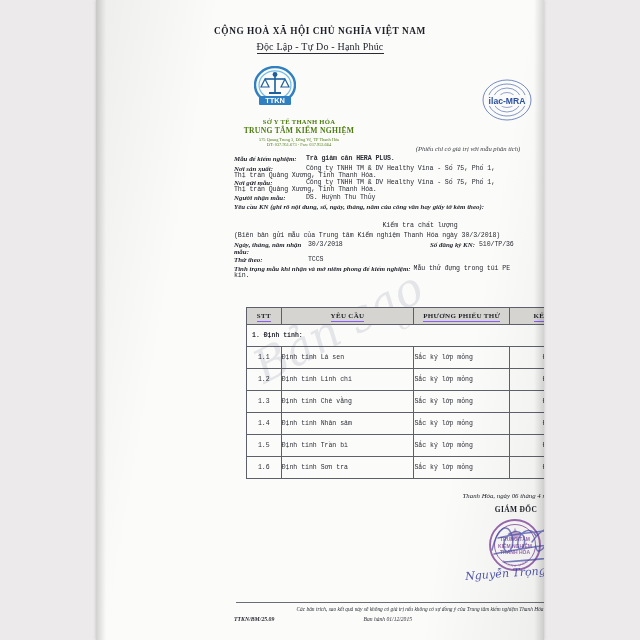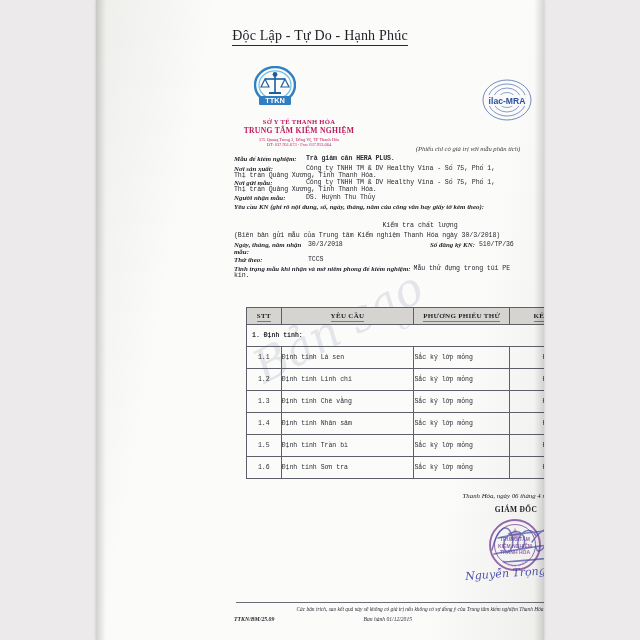--- a/index.html
+++ b/index.html
@@ -32,26 +32,26 @@
 
   
   .nat{
     position:absolute;left:0;right:0;top:26px;text-align:center;z-index:3;
   }
   .nat .l1{
     font-size:9.3px;font-weight:bold;letter-spacing:.55px;color:#1d1f26;
     font-family:"Liberation Serif", serif;
   }
   .nat .l2{
-    margin-top:2px;font-size:14px;color:#1d1f26;letter-spacing:.2px;
+    margin-top:2px;font-size:10px;color:#1d1f26;letter-spacing:.2px;
     display:inline-block;border-bottom:1px solid #2a2c33;padding-bottom:1px;
   }
 
   
-  .org{position:absolute;left:108px;top:118px;width:190px;text-align:center;z-index:3;color:#be185d;}
+  .org{position:absolute;left:108px;top:118px;width:190px;text-align:center;z-index:3;color:#4d7c0f;}
   .org .o1{font-size:6.6px;font-weight:bold;letter-spacing:.3px;}
   .org .o2{font-size:7.6px;font-weight:bold;letter-spacing:.3px;margin-top:1px;}
   .org .o3{font-size:4.4px;margin-top:1.5px;letter-spacing:0;}
   .org .o4{font-size:4.4px;margin-top:.5px;letter-spacing:0;}
 
   .ttkn-logo{position:absolute;left:158px;top:66px;width:42px;height:44px;z-index:3;}
 
   
   .ilac{position:absolute;left:385px;top:78px;width:52px;height:44px;z-index:3;}
 
@@ -176,20 +176,21 @@
 <body>
 
 <div id="page">
 
   <div id="paper">
 
     <div class="wm">Bản sao</div>
     <div class="wm2">c</div>
 
     <div class="nat">
+      <div class="l1">CỘNG HOÀ XÃ HỘI CHỦ NGHĨA VIỆT NAM</div>
       <div><span class="l2">Độc Lập - Tự Do - Hạnh Phúc</span></div>
     </div>
 
     <div class="ttkn-logo">
       <svg viewBox="0 0 42 44" width="42" height="44">
         <ellipse cx="21" cy="19" rx="20" ry="18" fill="none" stroke="#2f7fc1" stroke-width="2.4"></ellipse>
         <ellipse cx="21" cy="19" rx="16" ry="14.2" fill="none" stroke="#73bde6" stroke-width="1.2"></ellipse>
         <path d="M21 9 L21 27" stroke="#1d5f9e" stroke-width="1.6"></path>
         <path d="M11 13 L31 13" stroke="#1d5f9e" stroke-width="1.6"></path>
         <path d="M11 13 L7 21 L15 21 Z" fill="none" stroke="#1d5f9e" stroke-width="1.2"></path>

